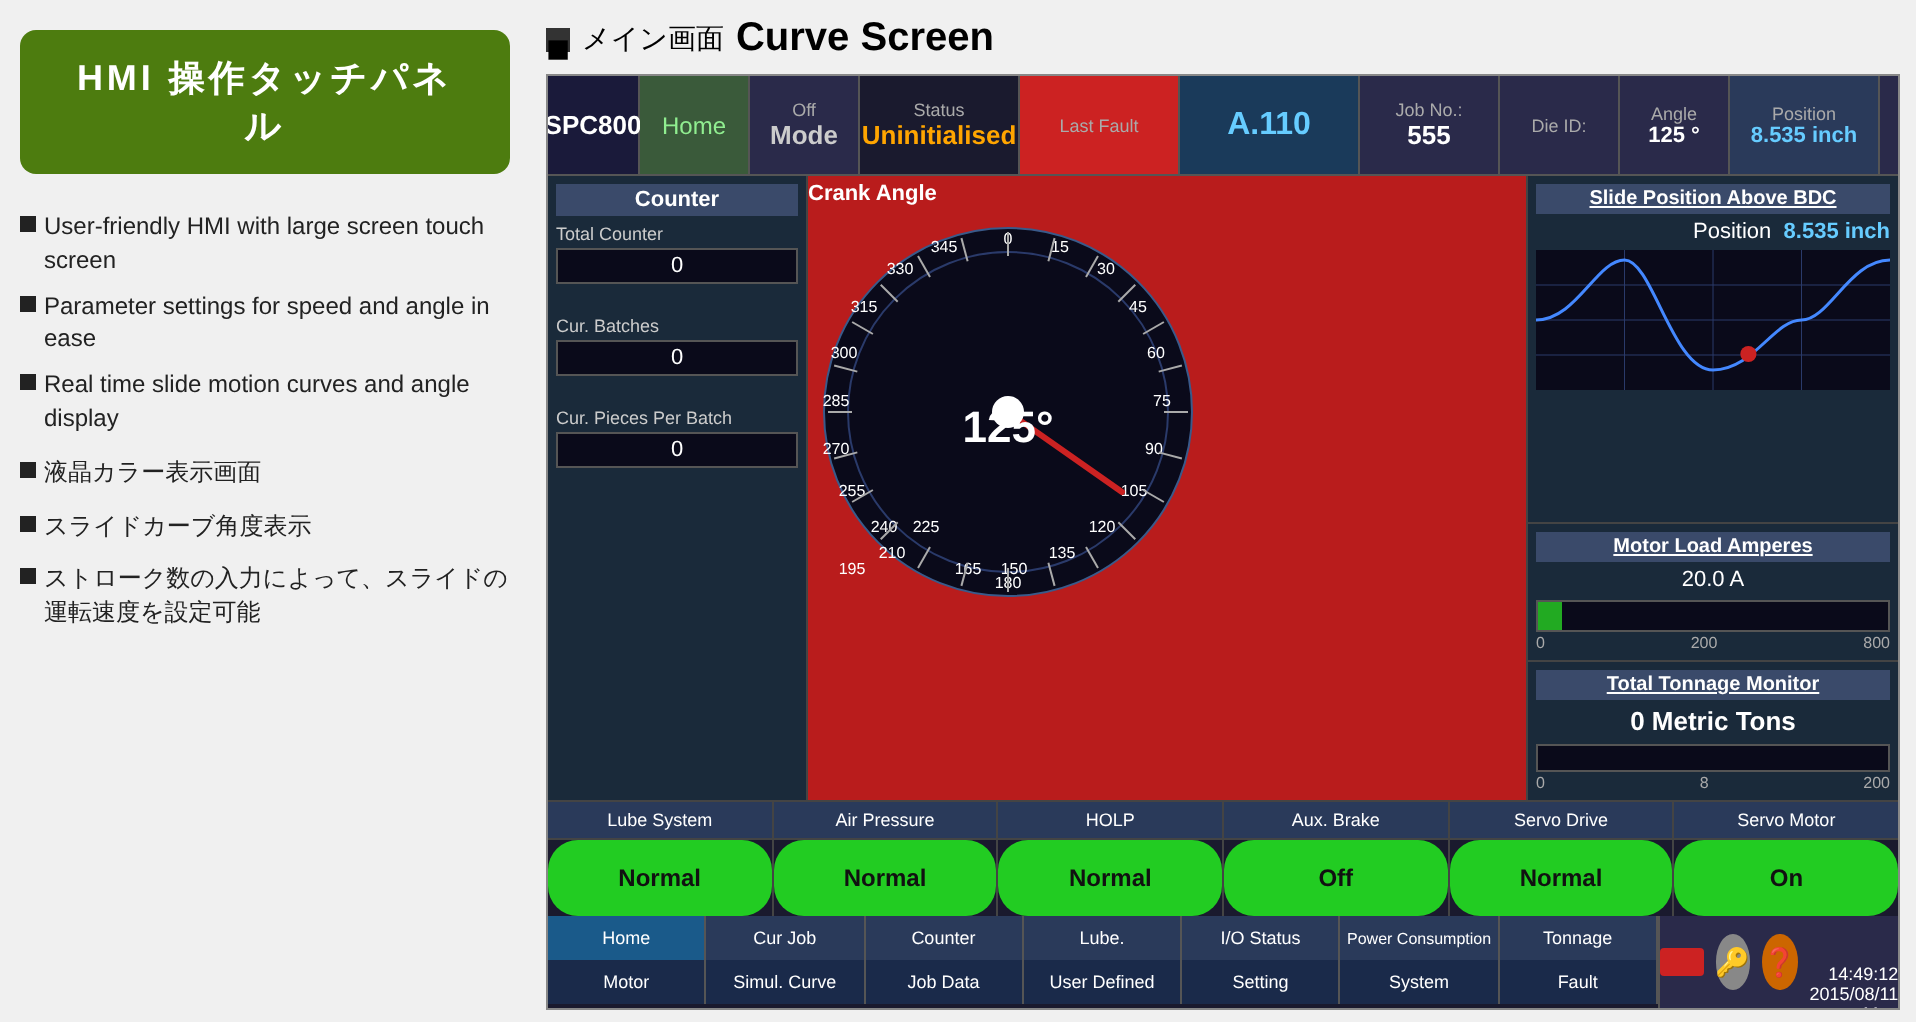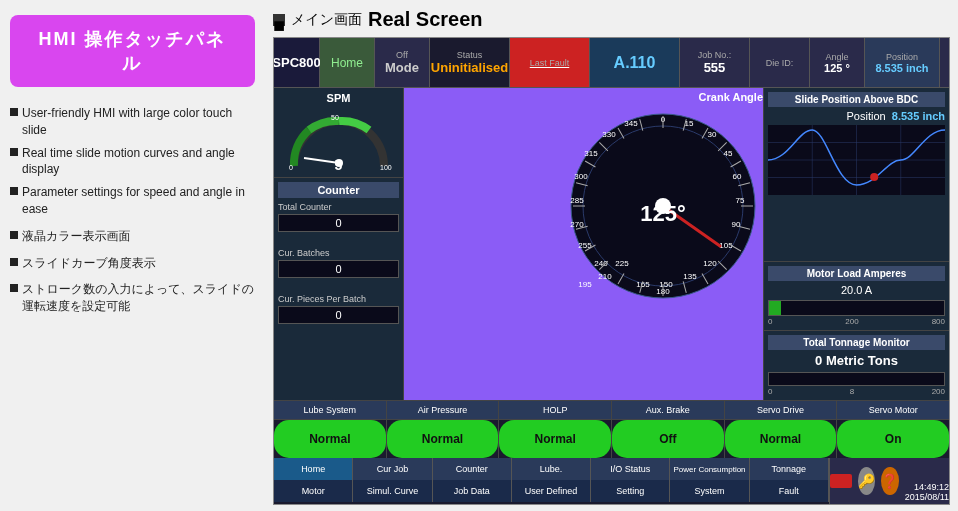--- a/index.html
+++ b/index.html
@@ -14,21 +14,21 @@
     }
 
     
     .left-panel {
       width: 265px;
       min-width: 265px;
       padding: 15px 10px;
       background: #f0f0f0;
     }
     .left-title {
-      background: #d946ef;
+      background: #4d7c0f;
       color: white;
       border-radius: 8px;
       padding: 12px 28px;
       font-size: 18px;
       font-weight: bold;
       letter-spacing: 2px;
       margin-bottom: 18px;
       text-align: center;
     }
     .left-bullet {
@@ -113,21 +113,21 @@
     }
     .tb-cell .tb-value {
       font-size: 13px;
       font-weight: bold;
     }
     .tb-cell.spc { width: 46px; font-size: 13px; font-weight: bold; background: #1a1a3a; }
     .tb-cell.home-btn { width: 55px; background: #3a5a3a; color: #90ee90; font-size: 12px; }
     .tb-cell.off-mode { width: 55px; }
     .tb-cell.status { width: 80px; background: #1a1a2e; }
     .tb-cell.status .tb-value { color: orange; }
-    .tb-cell.fault-label { width: 80px; background: #cc2222; text-decoration: underline; }
+    .tb-cell.fault-label { width: 80px; background: #cc2222; }
     .tb-cell.a110 { width: 90px; background: #1a3a5a; }
     .tb-cell.a110 .tb-value { color: #66ccff; font-size: 16px; }
     .tb-cell.jobno { width: 70px; }
     .tb-cell.dieid { width: 60px; }
     .tb-cell.angle { width: 55px; }
     .tb-cell.position { width: 75px; background: #2a3a5a; }
     .tb-cell.position .tb-value { color: #66ccff; }
 
     
     .middle-row {
@@ -194,23 +194,23 @@
       text-align: center;
       padding: 2px;
       width: 100%;
     }
 
     
     .col-middle {
       flex: 1;
       display: flex;
       flex-direction: column;
-      align-items: flex-end;
+      align-items: flex-start;
       justify-content: flex-start;
-      background: #8b5cf6;
+      background: #b91c1c;
       border-right: 1px solid #444;
       position: relative;
       overflow: hidden;
     }
     .crank-title {
       color: white;
       font-size: 11px;
       font-weight: bold;
       padding: 3px 0;
     }
@@ -235,20 +235,21 @@
       flex: 1;
     }
     .section-title {
       color: white;
       font-size: 10px;
       font-weight: bold;
       text-align: center;
       background: #3a4a6a;
       padding: 2px;
       margin-bottom: 3px;
+      text-decoration: underline;
     }
     .slide-pos-value {
       color: white;
       font-size: 11px;
       text-align: right;
       margin-bottom: 3px;
     }
     .slide-chart {
       width: 100%;
       height: 70px;
@@ -402,29 +403,29 @@
   </style>
 </head>
 <body>
 
 <div class="left-panel">
   <div class="left-title">HMI 操作タッチパネル</div>
 
   <div class="left-bullet-group">
     <div class="left-bullet">
       <span class="bullet-sq"></span>
-      <span>User-friendly HMI with large color touch slide</span>
+      <span>User-friendly HMI with large screen touch screen</span>
+    </div>
+    <div class="left-bullet">
+      <span class="bullet-sq"></span>
+      <span>Parameter settings for speed and angle in ease</span>
     </div>
     <div class="left-bullet">
       <span class="bullet-sq"></span>
       <span>Real time slide motion curves and angle display</span>
-    </div>
-    <div class="left-bullet">
-      <span class="bullet-sq"></span>
-      <span>Parameter settings for speed and angle in ease</span>
     </div>
   </div>
 
   <div class="left-bullet-group">
     <div class="left-bullet">
       <span class="bullet-sq"></span>
       <span>液晶カラー表示画面</span>
     </div>
   </div>
   <div class="left-bullet-group">
@@ -438,21 +439,21 @@
       <span class="bullet-sq"></span>
       <span>ストローク数の入力によって、スライドの運転速度を設定可能</span>
     </div>
   </div>
 </div>
 
 <div class="right-panel">
   <div class="right-header">
     <span class="rect-icon">■</span>
     <span class="jp-text">メイン画面</span>
-    <strong>Real Screen</strong>
+    <strong>Curve Screen</strong>
   </div>
 
   <div class="hmi-screen">
 
     <div class="top-bar">
       <div class="tb-cell spc">
         <span>SPC800</span>
       </div>
       <div class="tb-cell home-btn">
         <span>Home</span>
@@ -484,43 +485,20 @@
       </div>
       <div class="tb-cell position">
         <span class="tb-label">Position</span>
         <span class="tb-value" style="font-size:11px;">8.535 inch</span>
       </div>
     </div>
 
     <div class="middle-row">
 
       <div class="col-left">
-        <div class="spm-section">
-          <div class="spm-title">SPM</div>
-          <div class="gauge-container">
-            <svg width="110" height="65" viewBox="0 0 110 65">
-
-              <path d="M 10 58 A 45 45 0 0 1 100 58" fill="none" stroke="#333" stroke-width="8"></path>
-
-              <path d="M 10 58 A 45 45 0 0 1 25 22" fill="none" stroke="#228822" stroke-width="8"></path>
-              <path d="M 25 22 A 45 45 0 0 1 55 13" fill="none" stroke="#33aa33" stroke-width="8"></path>
-              <path d="M 55 13 A 45 45 0 0 1 85 22" fill="none" stroke="#44cc44" stroke-width="8"></path>
-
-              <text x="5" y="62" fill="white" font-size="7">0</text>
-              <text x="96" y="62" fill="white" font-size="7">100</text>
-              <text x="47" y="12" fill="white" font-size="7">50</text>
-
-              <line x1="55" y1="55" x2="20" y2="50" stroke="white" stroke-width="2"></line>
-              <circle cx="55" cy="55" r="4" fill="white"></circle>
-
-              <text x="50" y="70" fill="white" font-size="12" font-weight="bold" text-anchor="middle"></text>
-            </svg>
-            <div style="position:absolute;bottom:0;left:50%;transform:translateX(-50%);color:white;font-size:14px;font-weight:bold;">5</div>
-          </div>
-        </div>
         <div class="counter-section">
           <div class="counter-title">Counter</div>
           <div class="counter-field">
             <div class="counter-field-label">Total Counter</div>
             <div class="counter-field-value">0</div>
           </div>
           <div class="counter-field">
             <div class="counter-field-label">Cur. Batches</div>
             <div class="counter-field-value">0</div>
           </div>

